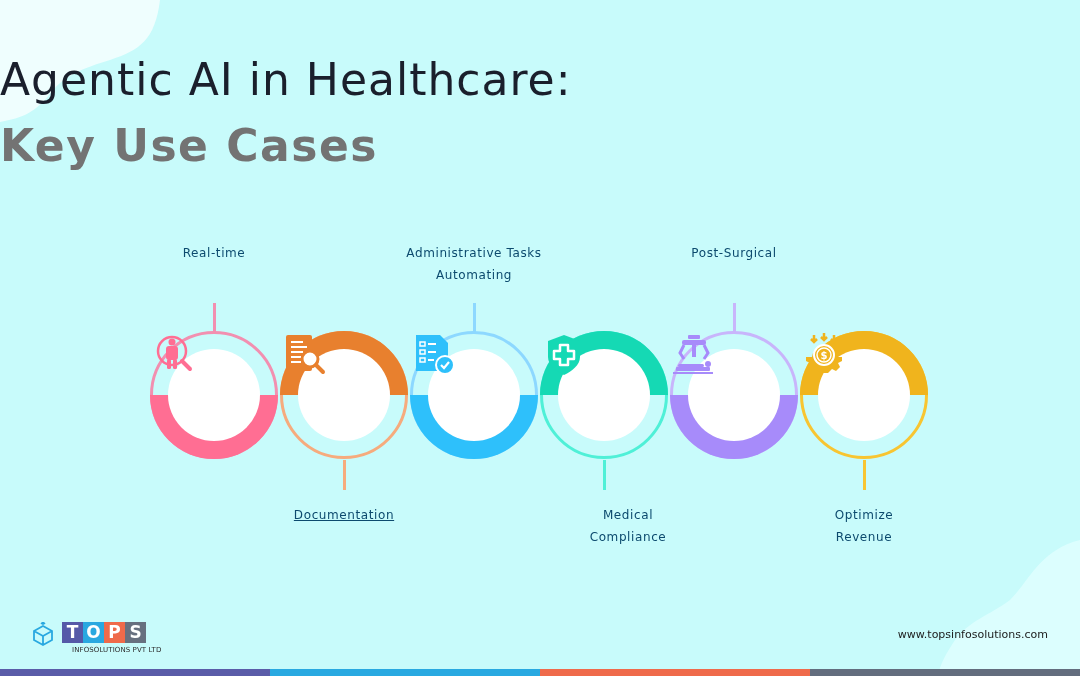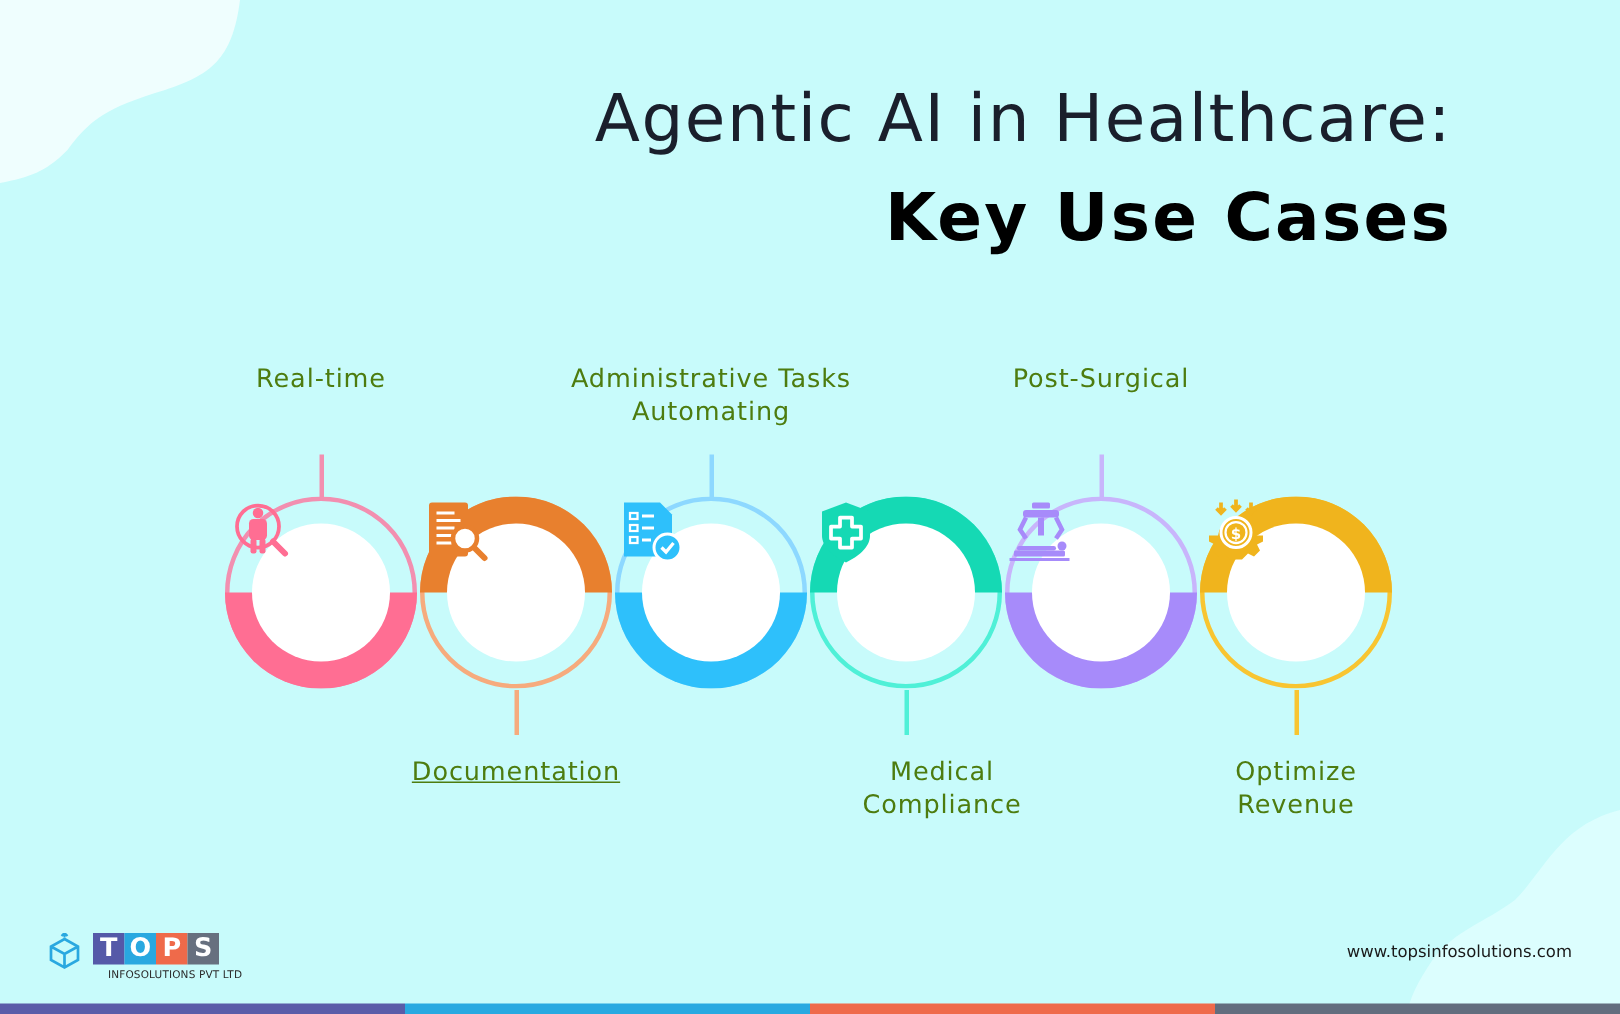--- a/index.html
+++ b/index.html
@@ -1,21 +1,21 @@
 <!DOCTYPE html>
 <html><head>
 <meta charset="utf-8">
 <style>
   html, body { margin:0; padding:0; }
   body { width:1080px; height:676px; overflow:hidden; position:relative; background:#c8fbfb; font-family:"DejaVu Sans", sans-serif; }
   .blob { position:absolute; }
-  .title { position:absolute; left:0; width:968px; text-align:right; }
+  .title { position:absolute; left:0; width:968px; text-align:left; }
   .title1 { top:54px; font-size:44px; color:#1a1f2c; letter-spacing:1px; font-family:"DejaVu Sans", sans-serif; }
-  .title2 { top:120px; font-size:44px; color:#000000; font-weight:bold; letter-spacing:1.5px; font-family:"DejaVu Sans", sans-serif; }
-  .label { position:absolute; width:260px; text-align:center; font-size:17px; color:#4d7c0f; line-height:22px; letter-spacing:0.6px; font-family:"DejaVu Sans", sans-serif; }
+  .title2 { top:120px; font-size:44px; color:#737373; font-weight:bold; letter-spacing:1.5px; font-family:"DejaVu Sans", sans-serif; }
+  .label { position:absolute; width:260px; text-align:center; font-size:12px; color:#0c4a6e; line-height:22px; letter-spacing:0.6px; font-family:"DejaVu Sans", sans-serif; }
   .stem { position:absolute; width:3px; height:30px; }
   .node { position:absolute; width:128px; height:128px; }
   .node svg { position:absolute; left:0; top:0; }
   .icon { position:absolute; left:40px; top:40px; width:48px; height:48px; }
   .logo { position:absolute; left:30px; top:622px; }
   .logo-boxes { position:absolute; left:32px; top:0; display:flex; }
   .logo-box { width:21px; height:21px; color:#fff; font-weight:bold; font-size:17px; text-align:center; line-height:21px; font-family:"DejaVu Sans", sans-serif; }
   .logo-sub { position:absolute; left:42px; top:24px; font-size:7px; font-weight:normal; color:#2b2b2b; white-space:nowrap; letter-spacing:0.1px; font-family:"DejaVu Sans", sans-serif;}
   .url { position:absolute; right:32px; top:628px; font-size:11px; color:#1a1a1a; font-family:"DejaVu Sans", sans-serif; }
   .bar { position:absolute; bottom:0; height:7px; width:270px; }

